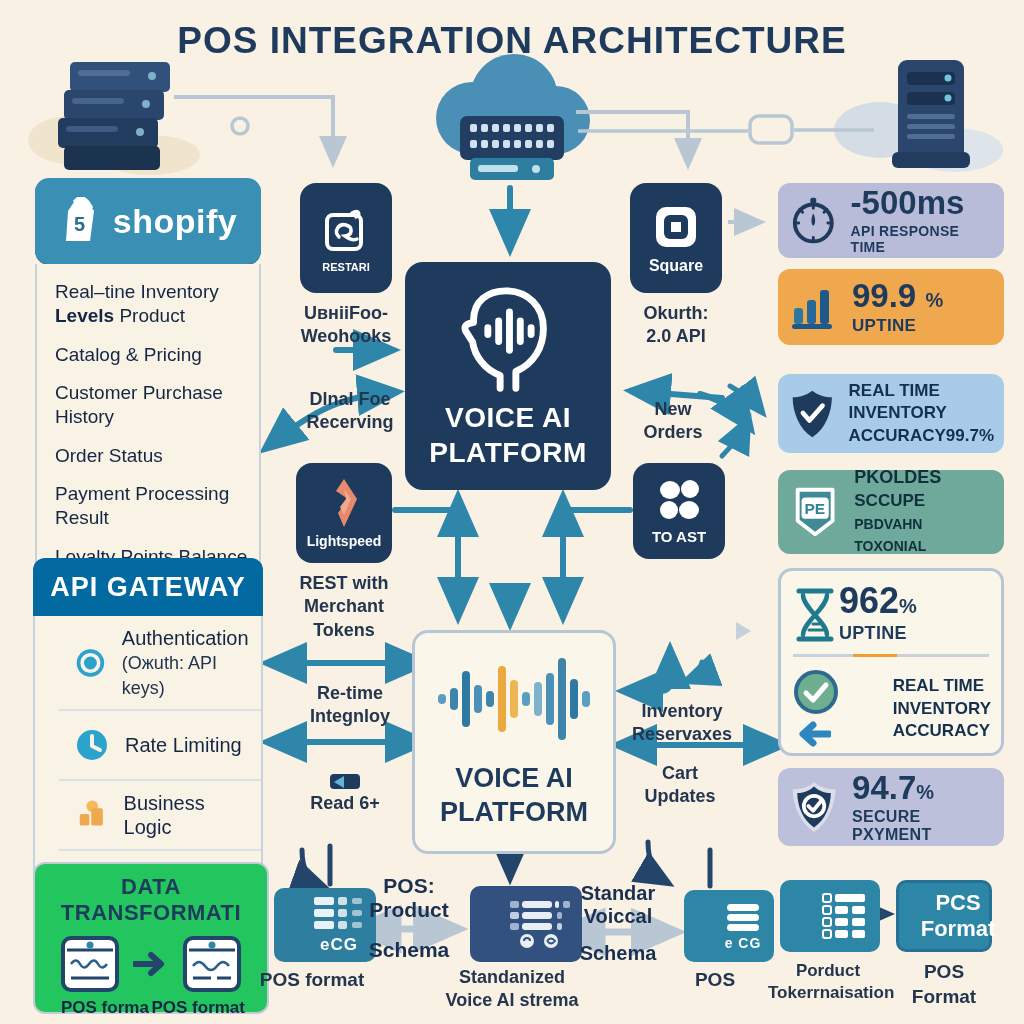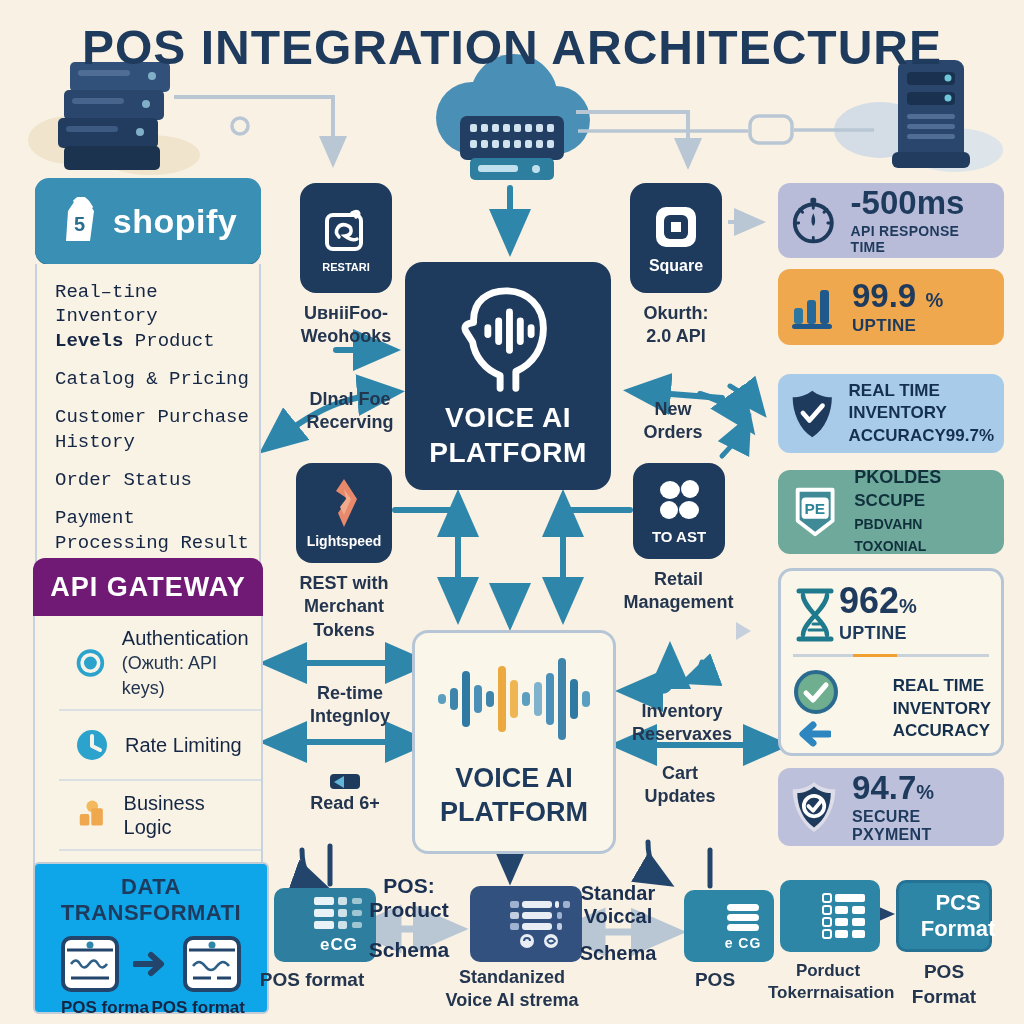--- a/index.html
+++ b/index.html
@@ -1,38 +1,38 @@
 <!DOCTYPE html>
 <html><head>
 <meta charset="utf-8">
 <style>
   html,body{margin:0;padding:0;background:#efe8da;}
   .stage{position:relative;width:1024px;height:1024px;background:#f8f1e4;overflow:hidden;
          font-family:"Liberation Sans",sans-serif;color:#1e3a5c;}
   .abs{position:absolute;}
   .overlay{position:absolute;left:0;top:0;width:1024px;height:1024px;pointer-events:none;}
-  .title{left:0;top:20px;width:1024px;text-align:center;font-size:48px;font-weight:800;
+  .title{left:0;top:20px;width:1024px;text-align:center;font-size:37px;font-weight:800;
          letter-spacing:1px;color:#1e3a5c;margin:0;}
   .sh-card{left:35px;top:178px;width:226px;}
   .sh-head{height:86px;background:#3a8fb5;border-radius:14px;display:flex;align-items:center;
            justify-content:center;gap:10px;box-shadow:0 1px 0 #2e7396;}
   .sh-brand{color:#fff;font-size:34px;font-weight:800;letter-spacing:.5px;}
   .sh-body{background:#f9f3e6;border:2px solid #c6d3de;border-top:none;border-radius:0 0 6px 6px;
            padding:16px 6px 14px 18px;}
-  .sh-body p{margin:0 0 14px 0;font-size:19px;line-height:1.28;color:#152644;font-weight:500;font-family:Liberation Mono, monospace;}
+  .sh-body p{margin:0 0 14px 0;font-size:19px;line-height:1.28;color:#152644;font-weight:500;}
   .gw-card{left:33px;top:558px;width:230px;}
-  .gw-head{background:#701a75;border-radius:12px 12px 0 0;height:58px;display:flex;
+  .gw-head{background:#0369a1;border-radius:12px 12px 0 0;height:58px;display:flex;
            align-items:center;justify-content:center;color:#fff;font-size:27px;font-weight:800;letter-spacing:1px;}
   .gw-body{background:#f9f3e6;border:2px solid #c6d3de;border-top:none;border-radius:0 0 12px 12px;padding-left:24px;}
   .gw-row{display:flex;align-items:center;gap:14px;padding:10px 8px 10px 14px;min-height:48px;
           border-bottom:2px solid #d9dfe3;}
   .gw-row:last-child{border-bottom:none;}
   .gw-row .t{font-size:20px;color:#152644;font-weight:500;line-height:1.2;}
   .gw-row .s{font-size:18px;color:#23344f;}
-  .dt-card{left:33px;top:862px;width:232px;height:138px;background:#0ea5e9;border-radius:6px;
+  .dt-card{left:33px;top:862px;width:232px;height:138px;background:#22c55e;border-radius:12px;
            border:2px solid #c2ccd6;padding:10px 0 0 0;}
   .dt-title{text-align:center;font-size:22px;font-weight:800;color:#1e3a5c;letter-spacing:.5px;}
   .dt-row{display:flex;align-items:center;justify-content:center;gap:12px;margin-top:8px;}
   .dt-lbls{display:flex;justify-content:space-between;padding:4px 22px 0 26px;font-size:17px;
            font-weight:600;color:#152644;}
   
   .node{background:#1e3a5c;border-radius:16px;display:flex;flex-direction:column;align-items:center;
         justify-content:center;gap:4px;}
   .node .lbl{color:#fff;font-weight:700;}
   .caption{text-align:center;font-size:18px;font-weight:600;color:#24364f;line-height:1.3;}
@@ -328,24 +328,20 @@
 
   <div class="abs node" style="left:633px;top:463px;width:92px;height:96px;">
     <svg width="50" height="46" viewBox="0 0 50 46">
       <ellipse cx="16" cy="12" rx="10" ry="9" fill="#ffffff"></ellipse>
       <ellipse cx="36" cy="11" rx="9" ry="9" fill="#ffffff"></ellipse>
       <ellipse cx="15" cy="32" rx="9" ry="9" fill="#ffffff"></ellipse>
       <ellipse cx="35" cy="32" rx="10" ry="9" fill="#ffffff"></ellipse>
     </svg>
     <span class="lbl" style="font-size:15px">TO AST</span>
   </div>
-  <div class="abs caption" style="left:606px;top:568px;width:145px;">
-    <span>Retail</span><br>
-    <span>Management</span>
-  </div>
 
   <div class="abs voice-bot">
     <div class="wave">
       <i style="height:10px;background:#5b9fc0"></i>
       <i style="height:22px;background:#3f85ab"></i>
       <i style="height:56px;background:#2f7aa3"></i>
       <i style="height:28px;background:#4a90b8"></i>
       <i style="height:16px;background:#3f85ab"></i>
       <i style="height:66px;background:#eba93f"></i>
       <i style="height:38px;background:#f0b553"></i>

